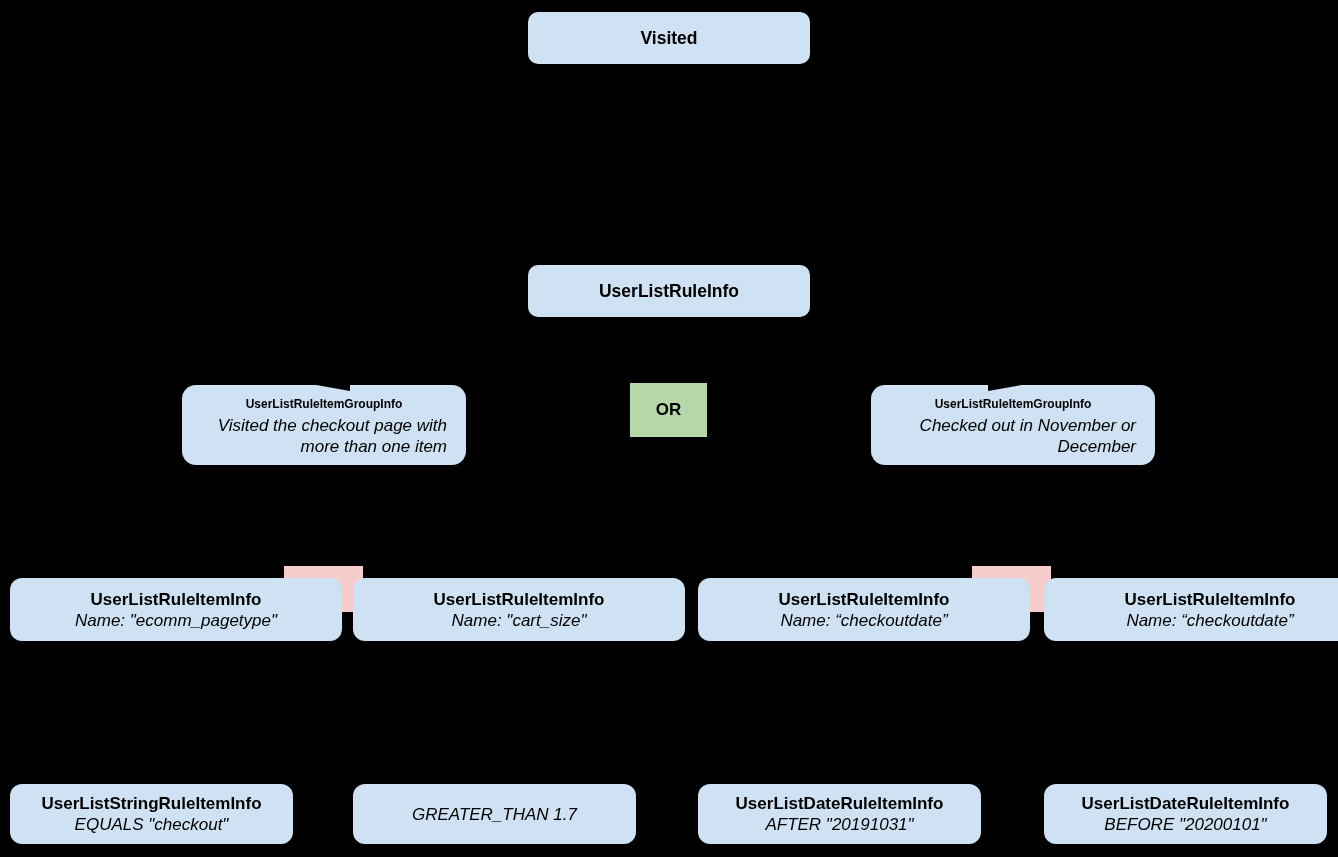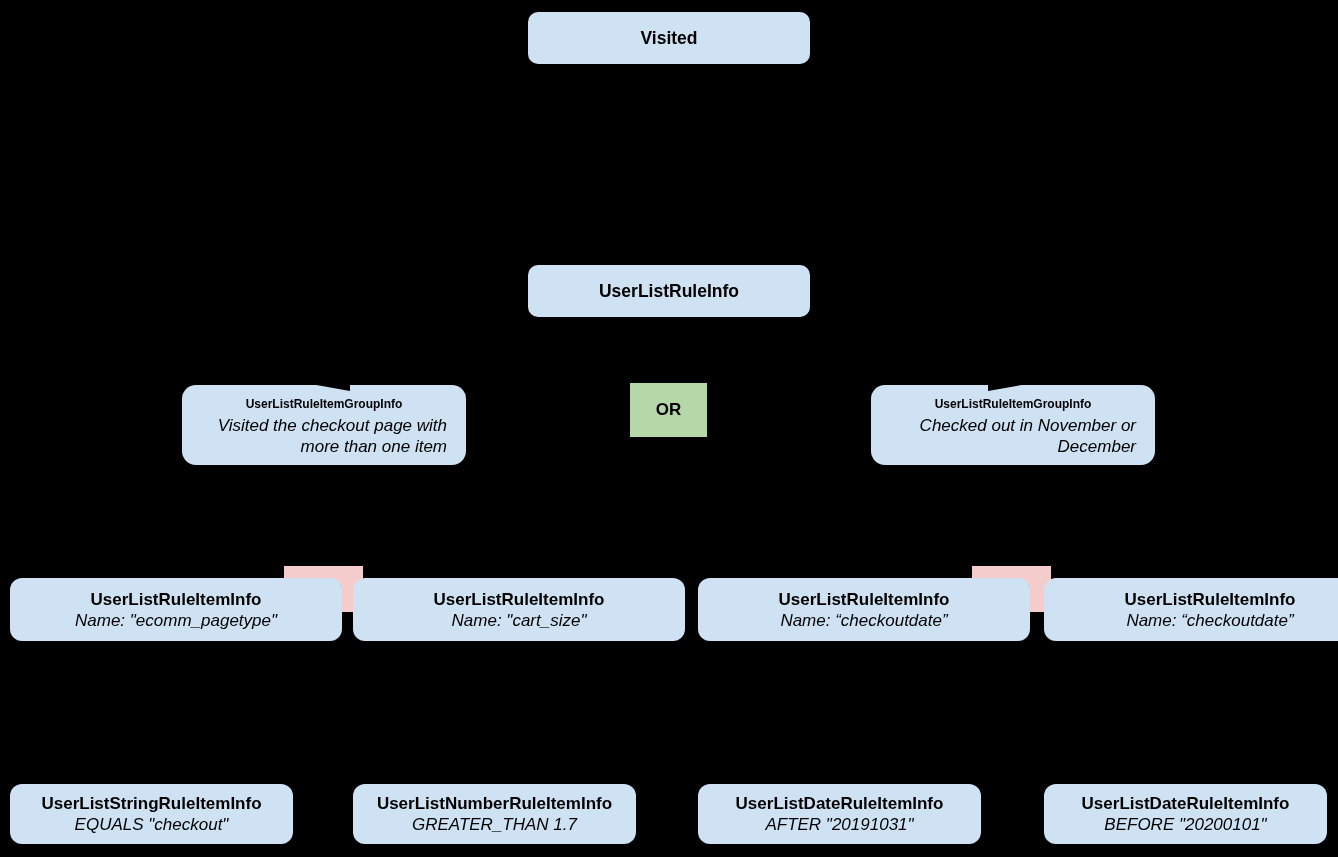--- a/index.html
+++ b/index.html
@@ -129,21 +129,20 @@
   <div class="node item" style="left:1044px">
     <div class="title">UserListRuleItemInfo</div>
     <div class="sub">Name: “checkoutdate”</div>
   </div>
 
   <div class="node leaf" style="left:10px">
     <div class="title">UserListStringRuleItemInfo</div>
     <div class="sub">EQUALS "checkout"</div>
   </div>
   <div class="node leaf" style="left:353px">
-    <div class="title">UserListNumberRuleItemInfo</div>
     <div class="sub">GREATER_THAN 1.7</div>
   </div>
   <div class="node leaf" style="left:698px">
     <div class="title">UserListDateRuleItemInfo</div>
     <div class="sub">AFTER "20191031"</div>
   </div>
   <div class="node leaf" style="left:1044px">
     <div class="title">UserListDateRuleItemInfo</div>
     <div class="sub">BEFORE "20200101"</div>
   </div>

